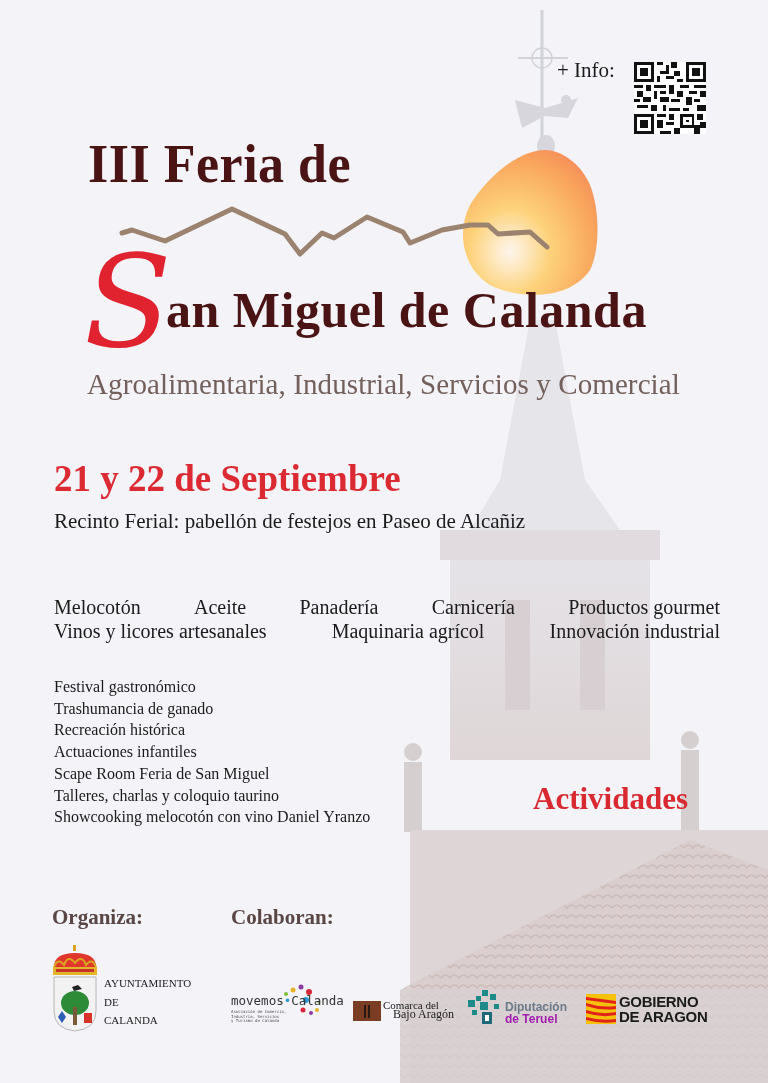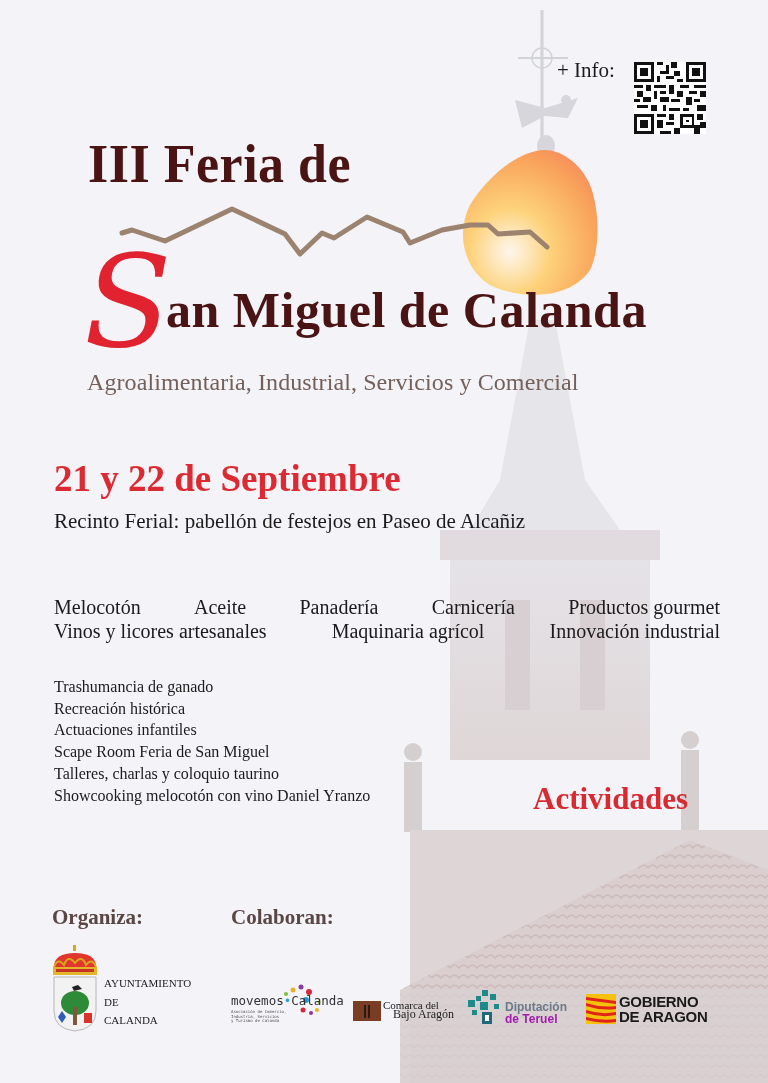--- a/index.html
+++ b/index.html
@@ -28,21 +28,21 @@
     letter-spacing: 0.5px; line-height: 1;
   }
   .big-s {
     left: 84px; top: 238px;
     font-family: "DejaVu Serif", serif;
     font-style: italic;
     font-size: 128px; color: #e0232e; line-height: 1;
   }
   .subtitle {
     left: 87px; top: 370px;
-    font-size: 24px; color: #74605a; line-height: 1;
+    font-size: 29px; color: #74605a; line-height: 1;
     letter-spacing: 0.1px;
   }
   .date {
     left: 54px; top: 460px;
     font-size: 37px; font-weight: bold; color: #dc2a32; line-height: 1;
   }
   .venue {
     left: 54px; top: 511px;
     font-size: 21px; color: #1b1b1b; line-height: 1;
   }
@@ -216,20 +216,21 @@
     <span>Productos gourmet</span>
   </div>
   <div class="row">
     <span>Vinos y licores artesanales</span>
     <span>Maquinaria agrícol</span>
     <span>Innovación industrial</span>
   </div>
 </div>
 
 <div class="abs activities">
+  <div>Festival gastronómico</div>
   <div>Trashumancia de ganado</div>
   <div>Recreación histórica</div>
   <div>Actuaciones infantiles</div>
   <div>Scape Room Feria de San Miguel</div>
   <div>Talleres, charlas y coloquio taurino</div>
   <div>Showcooking melocotón con vino Daniel Yranzo</div>
 </div>
 <div class="abs activities-title">Actividades</div>
 
 <div class="abs org-heading" style="left:52px;top:907px;">Organiza:</div>

